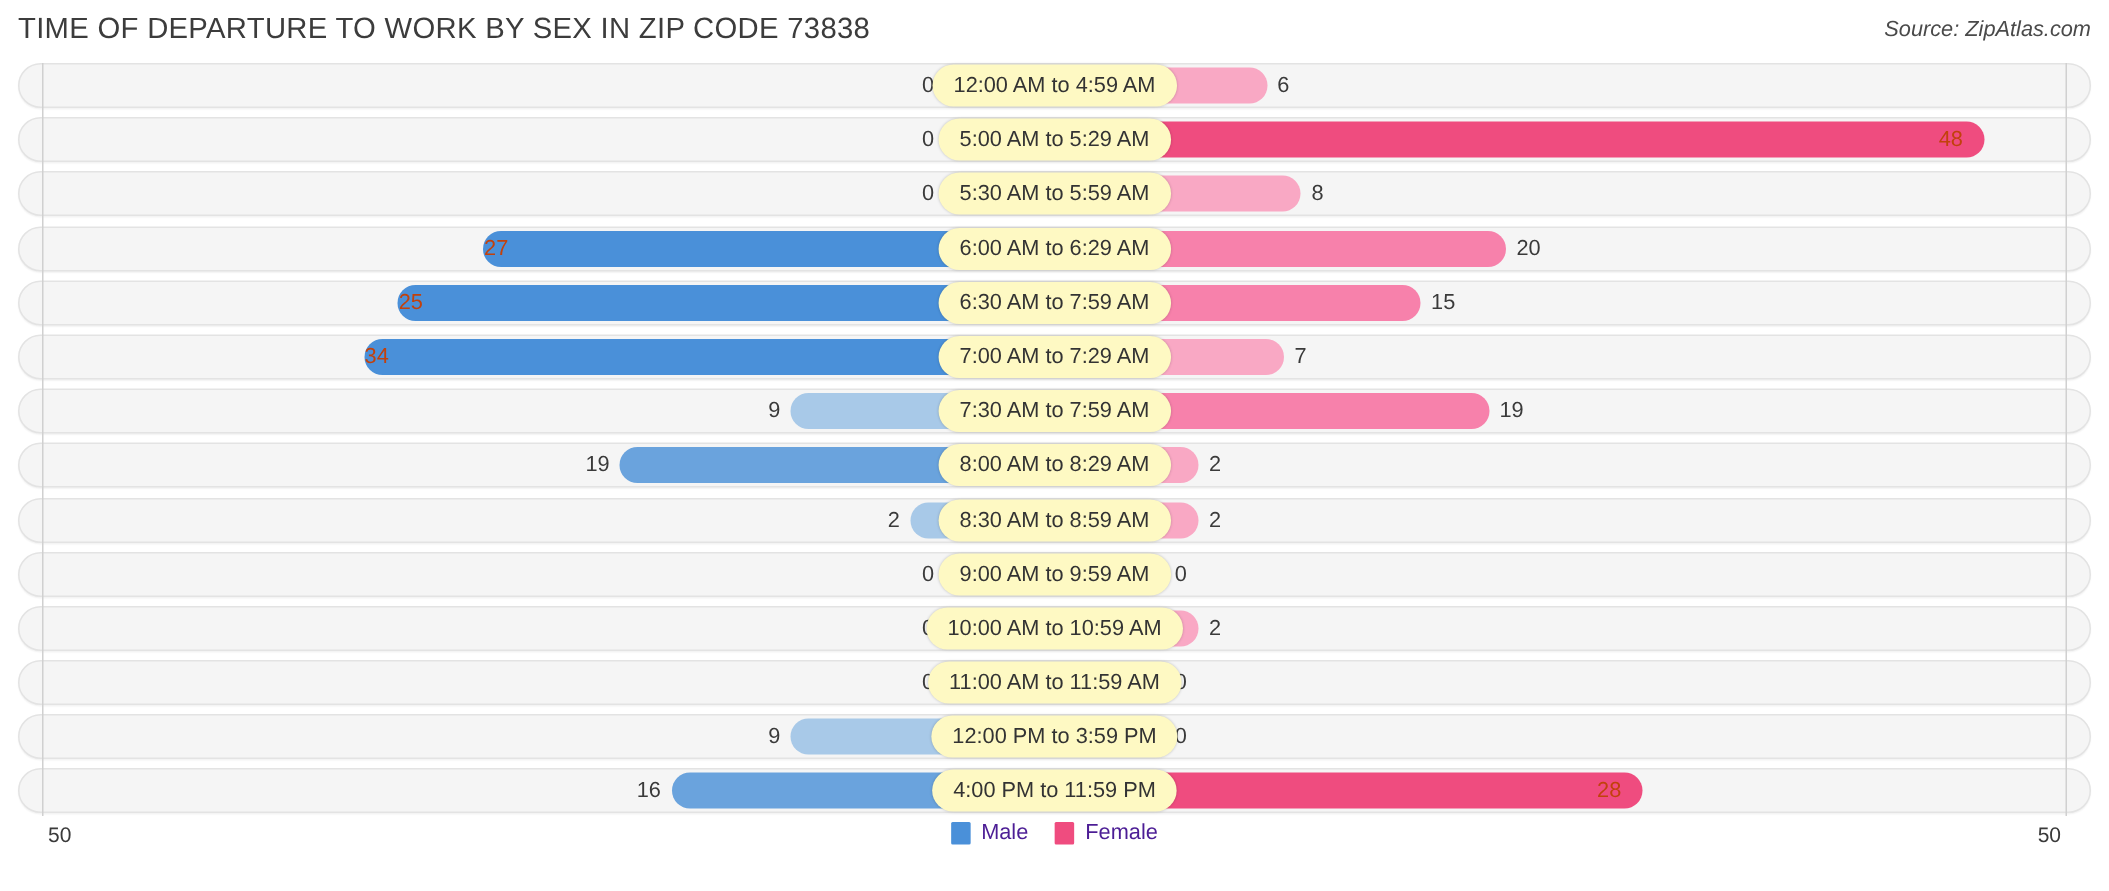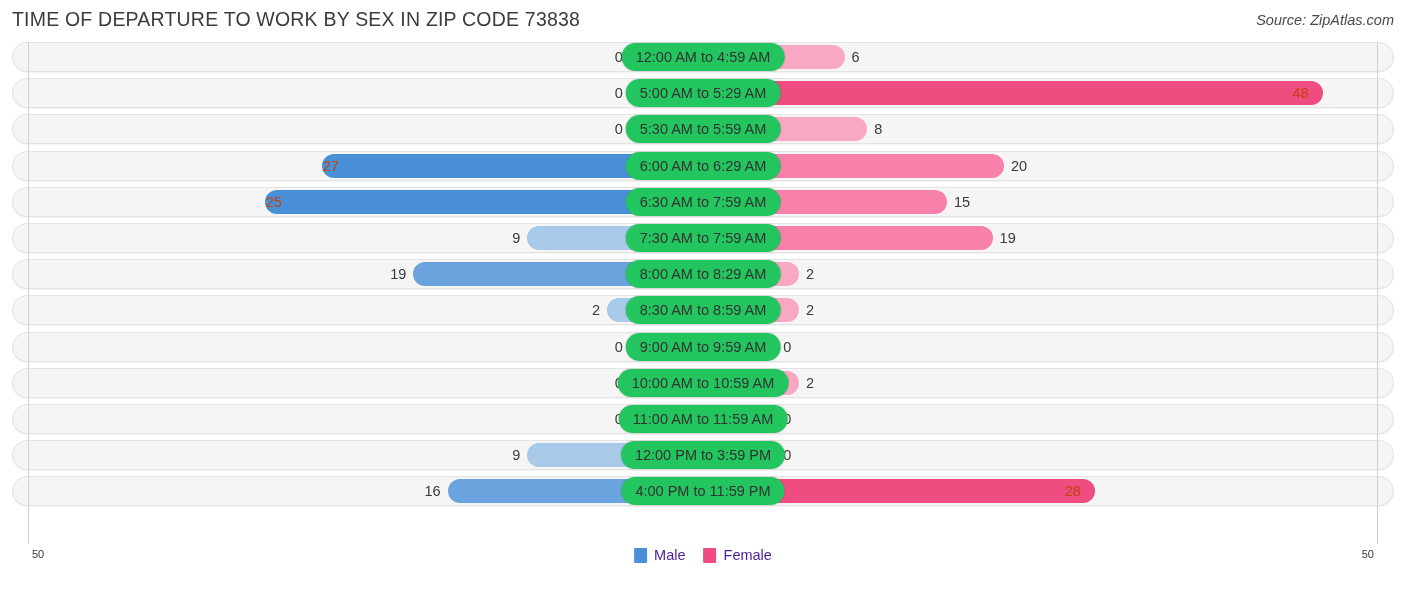--- a/index.html
+++ b/index.html
@@ -115,39 +115,39 @@
   }
 
   .center-pill {
     position: absolute;
     left: 50%;
     top: 1px;
     transform: translateX(-50%);
     height: 28px;
     line-height: 28px;
     padding: 0 14px;
-    background: #22c55e;
+    background: #fef9c3;
     border-radius: 14px;
     font-size: 14.5px;
     color: #333333;
     white-space: nowrap;
     z-index: 6;
     box-shadow: 0 0 2px rgba(0,0,0,0.22);
   }
 
   
   .footer {
     position: relative;
     height: 42px;
     margin: 0 12px;
   }
   .scale-left, .scale-right {
     position: absolute;
     top: 4px;
-    font-size: 11px;
+    font-size: 14px;
     color: #3a3a3a;
   }
   .scale-left  { left: 20px; }
   .scale-right { right: 20px; }
 
   .legend {
     position: absolute;
     left: 50%;
     top: 3px;
     transform: translateX(-50%);
@@ -215,20 +215,28 @@
         <div class="val female-out" style="left: calc(71.78% + 7px);">20</div>
         <div class="center-pill">6:00 AM to 6:29 AM</div>
       </div>
       <div class="row">
         <div class="track"></div>
         <div class="bar male" style="width: 31.668%; background: rgb(74, 144, 217);"></div>
         <div class="bar female" style="width: 17.66%; background: rgb(247, 129, 171);"></div>
         <div class="val inside" style="right: calc(80.468%); text-align: left; left: auto;">25</div>
         <div class="val female-out" style="left: calc(67.66% + 7px);">15</div>
         <div class="center-pill">6:30 AM to 7:59 AM</div>
+      </div>
+      <div class="row">
+        <div class="track"></div>
+        <div class="bar male" style="width: 33.316%; background: rgb(74, 144, 217);"></div>
+        <div class="bar female" style="width: 11.068%; background: rgb(249, 168, 196);"></div>
+        <div class="val inside" style="right: calc(82.116%); text-align: left; left: auto;">34</div>
+        <div class="val female-out" style="left: calc(61.068% + 7px);">7</div>
+        <div class="center-pill">7:00 AM to 7:29 AM</div>
       </div>
       <div class="row">
         <div class="track"></div>
         <div class="bar male" style="width: 12.716%; background: rgb(168, 201, 232);"></div>
         <div class="bar female" style="width: 20.956%; background: rgb(247, 129, 171);"></div>
         <div class="val male-out" style="right: calc(62.716% + 7px);">9</div>
         <div class="val female-out" style="left: calc(70.956% + 7px);">19</div>
         <div class="center-pill">7:30 AM to 7:59 AM</div>
       </div>
       <div class="row">

